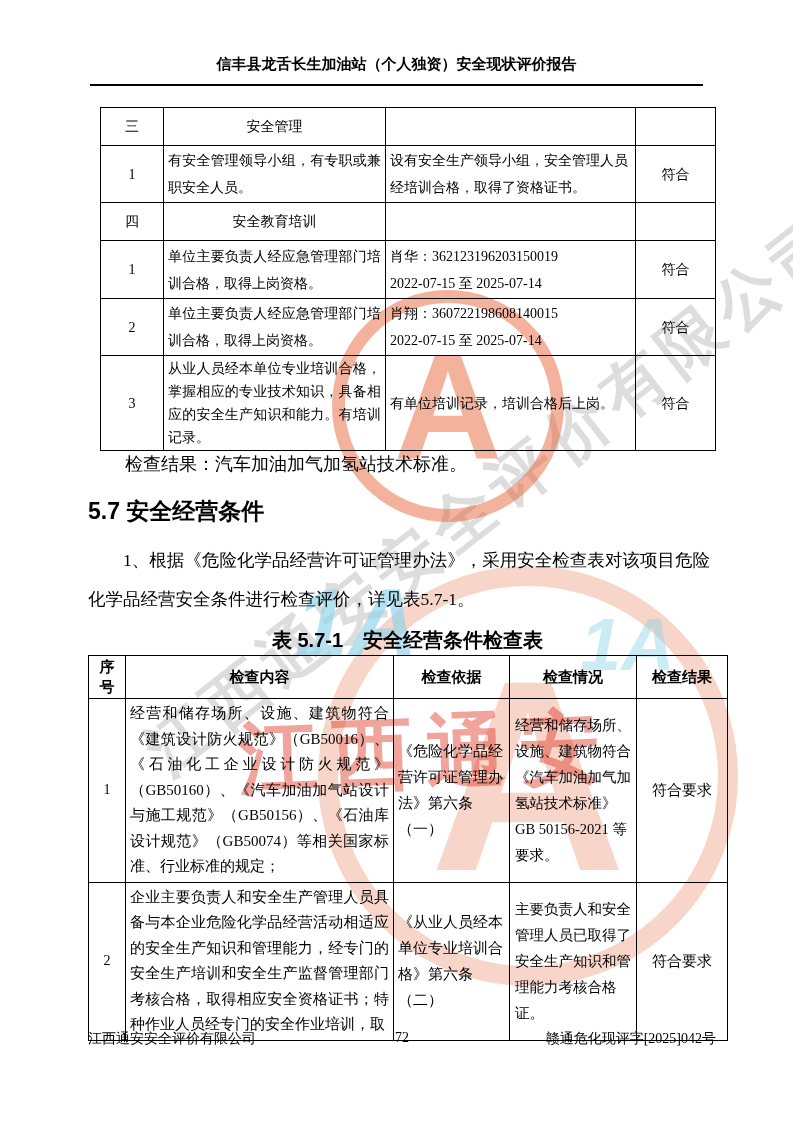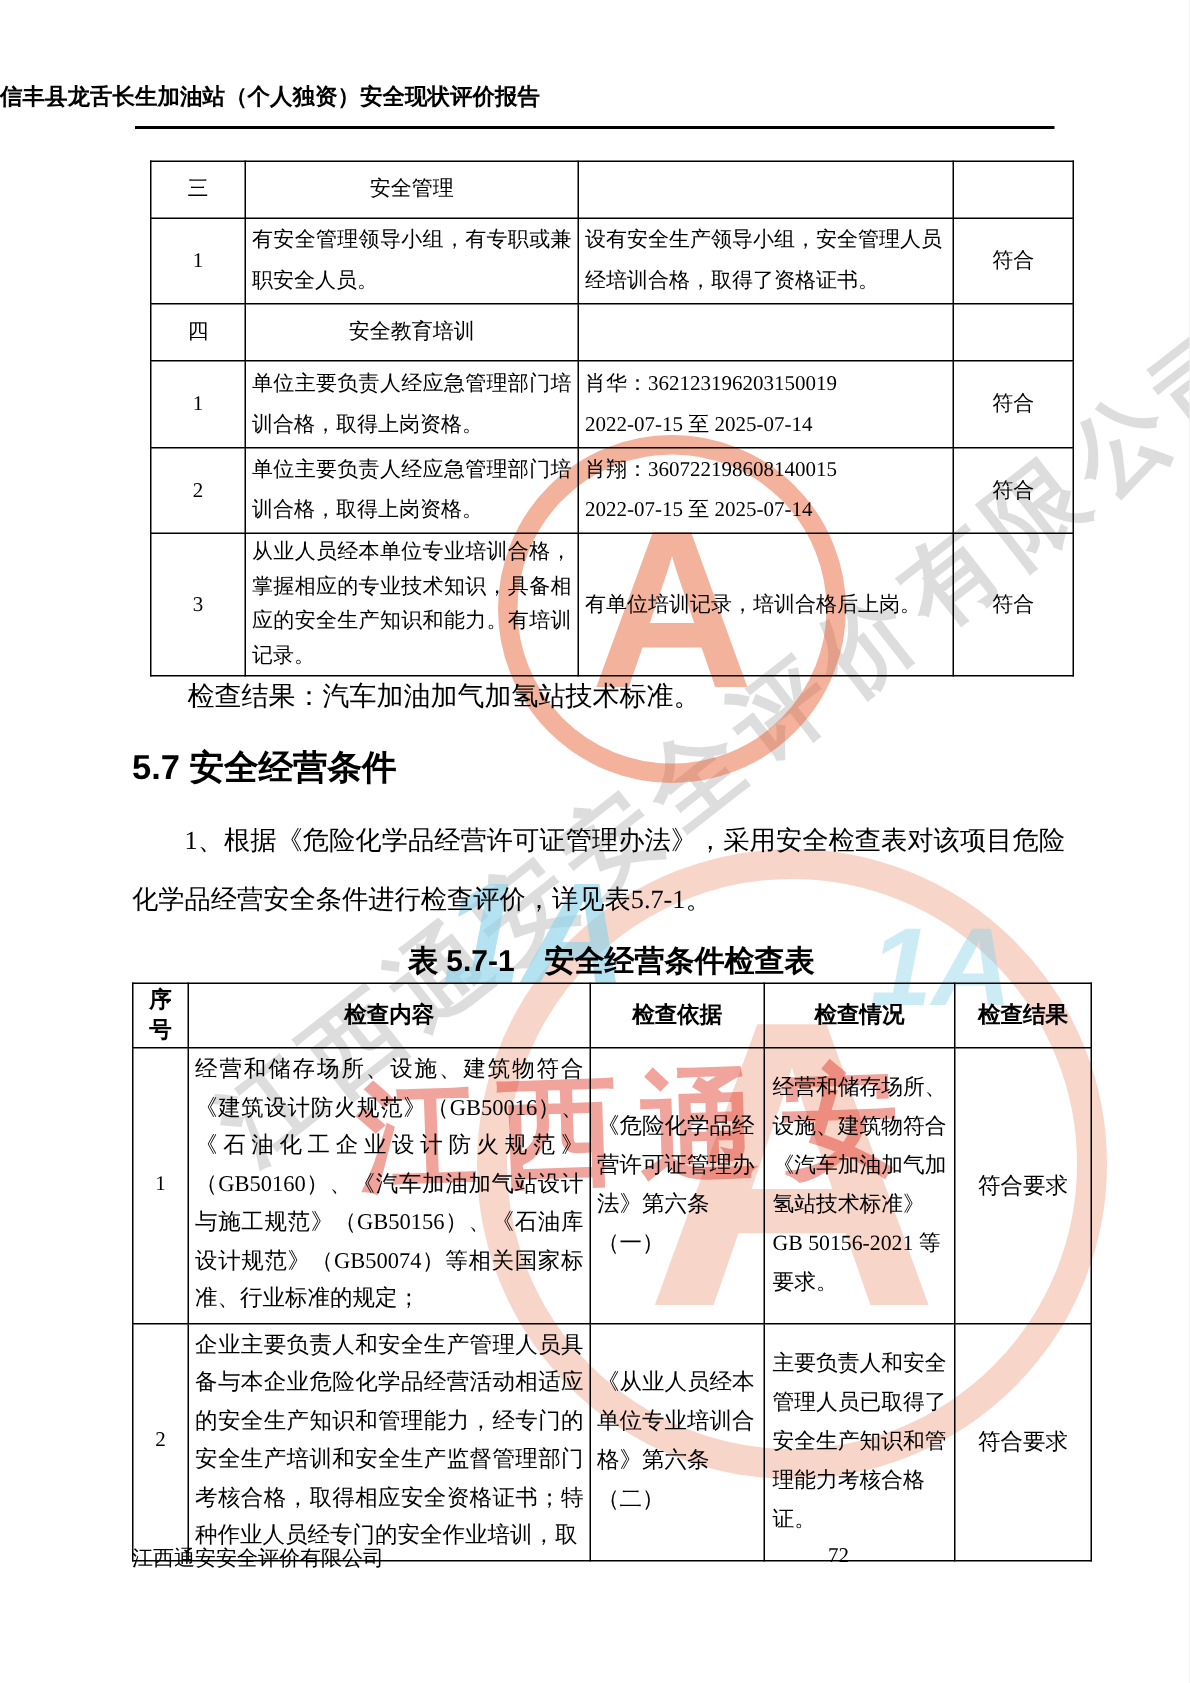--- a/index.html
+++ b/index.html
@@ -21,21 +21,21 @@
            letter-spacing:8px; color:#909090; opacity:.30; white-space:nowrap;}
   .wm-red{position:absolute; left:238px; top:700px; font-family:"Liberation Sans",sans-serif;
           font-weight:bold; font-size:80px; letter-spacing:14px; color:#e03a2a; opacity:.46;
           transform:rotate(-2deg); white-space:nowrap;}
   .wm-cyan1{position:absolute; left:295px; top:568px; font-family:"Liberation Sans",sans-serif;
             font-style:italic; font-weight:bold; font-size:96px; color:#8ed4ea; opacity:.65;}
   .wm-cyan2{position:absolute; left:580px; top:602px; font-family:"Liberation Sans",sans-serif;
             font-style:italic; font-weight:bold; font-size:74px; color:#8ed4ea; opacity:.45;}
   
   .content{position:absolute; inset:0; z-index:1;}
-  .hdr-title{position:absolute; left:0; top:55px; width:793px; text-align:left;
+  .hdr-title{position:absolute; left:0; top:55px; width:793px; text-align:center;
              font-size:15px; font-weight:bold;}
   .hdr-rule{position:absolute; left:90px; top:84px; width:613px; border-top:2px solid #000;}
   table{border-collapse:collapse; table-layout:fixed;}
   td{border:1px solid #000; vertical-align:middle; padding:1px 4px; overflow:hidden;}
   
   .t1{position:absolute; left:100px; top:107px; width:615px; font-size:14px;}
   .t1 td{line-height:27px;}
   .t1 .c-no{text-align:center;}
   .t1 .c-sec{text-align:center;}
   .t1 .c-content{text-align:justify;}
@@ -173,16 +173,17 @@
         <td class="c-basis">《从业人员经本单位专业培训合格》第六条（二）</td>
         <td class="c-sit">主要负责人和安全管理人员已取得了安全生产知识和管理能力考核合格证。</td>
         <td class="c-res">符合要求</td>
       </tr>
     </tbody>
       </table>
 
     <div class="footer">
       <div class="f-left">江西通安安全评价有限公司</div>
       <div class="f-center">72</div>
+      <div class="f-right">赣通危化现评字[2025]042号</div>
     </div>
 
   </div>
 </div>
 
 </body></html>

